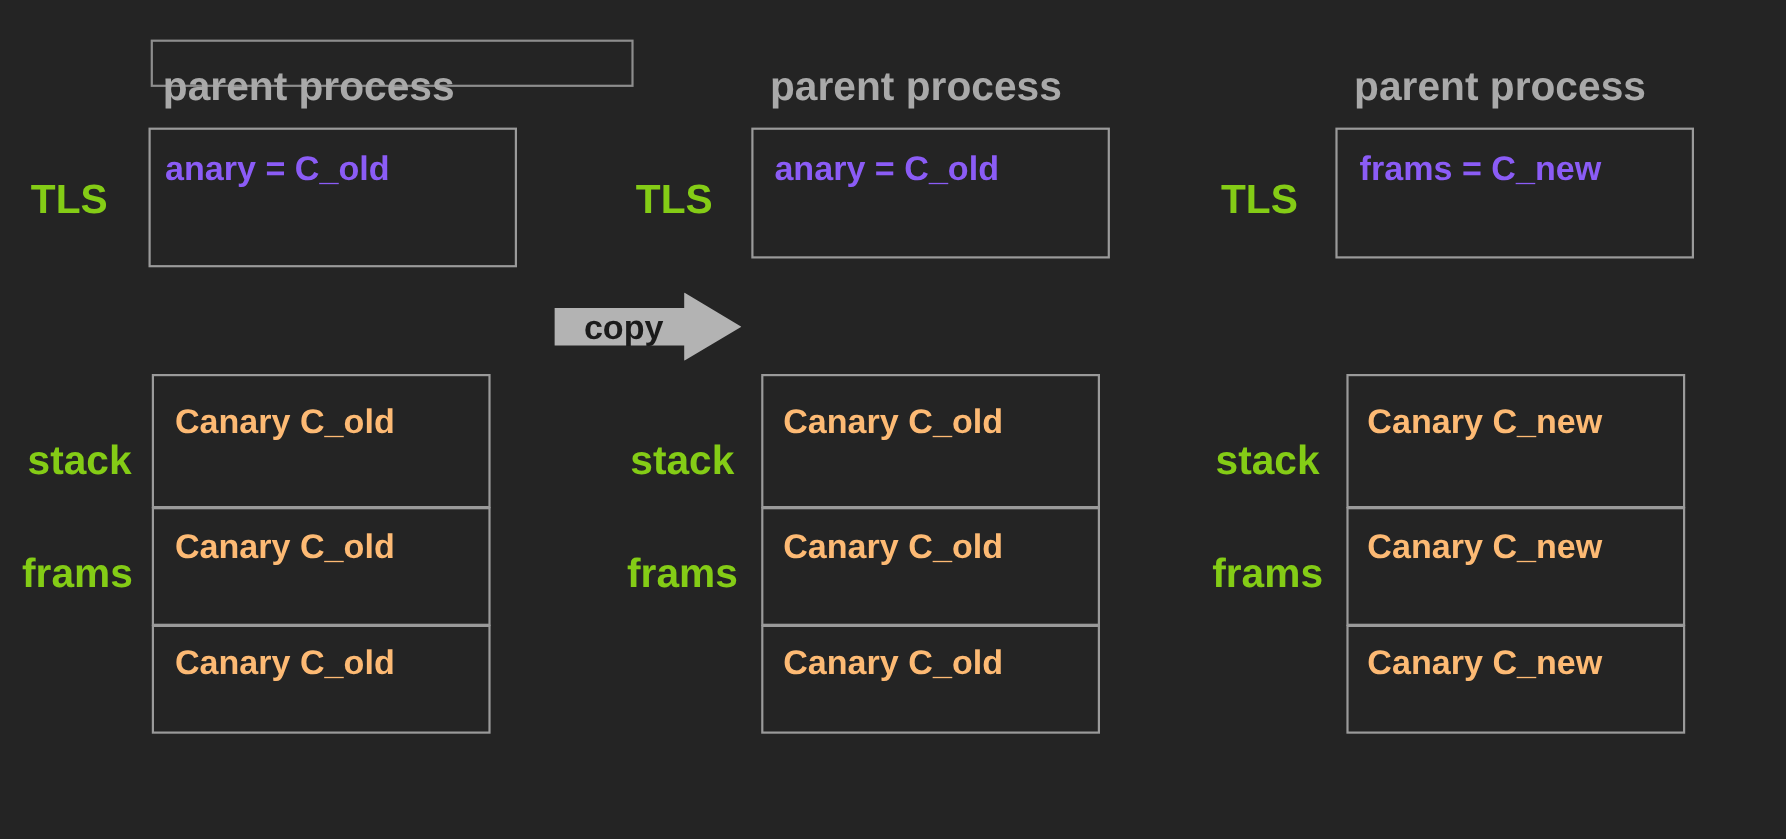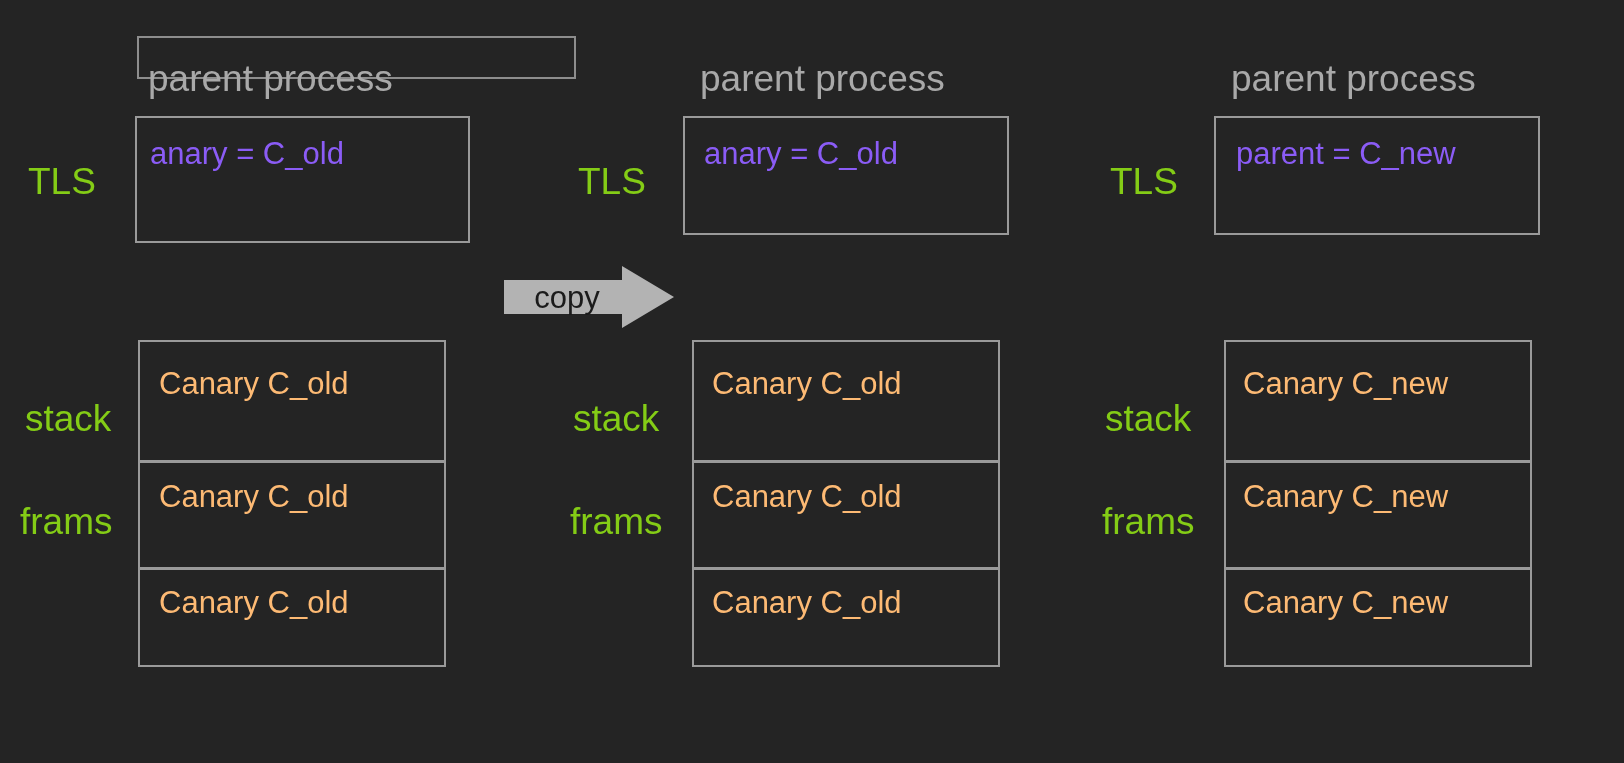--- a/index.html
+++ b/index.html
@@ -12,20 +12,21 @@
     height: 763px;
     overflow: hidden;
     font-family: "Liberation Sans", sans-serif;
     position: relative;
   }
   #canvas {
     position: relative;
     width: 1624px;
     height: 763px;
     background: #242424;
+    font-weight: bold;
   }
 
   
   .box {
     position: absolute;
     border: 2px solid #9a9a9a;
     box-sizing: border-box;
     background: transparent;
   }
   .thin-rect {
@@ -131,21 +132,21 @@
 
   <div class="box" style="left:692px; top:568px; width:308px; height:99px;"></div>
   <div class="cell-text" style="left:712px; top:587px;">Canary C_old</div>
 
 
   <div class="proc-title" style="left:1231px; top:60px;">parent process</div>
 
   <div class="side-label" style="left:1110px; top:163px;">TLS</div>
 
   <div class="box" style="left:1214px; top:116px; width:326px; height:119px;"></div>
-  <div class="tls-text" style="left:1236px; top:138px;">parent = C_new</div>
+  <div class="tls-text" style="left:1236px; top:138px;">frams = C_new</div>
 
   <div class="side-label" style="left:1105px; top:400px;">stack</div>
   <div class="side-label" style="left:1102px; top:503px;">frams</div>
 
   <div class="box" style="left:1224px; top:340px; width:308px; height:122px;"></div>
   <div class="cell-text" style="left:1243px; top:368px;">Canary C_new</div>
 
   <div class="box" style="left:1224px; top:461px; width:308px; height:108px;"></div>
   <div class="cell-text" style="left:1243px; top:481px;">Canary C_new</div>
 

